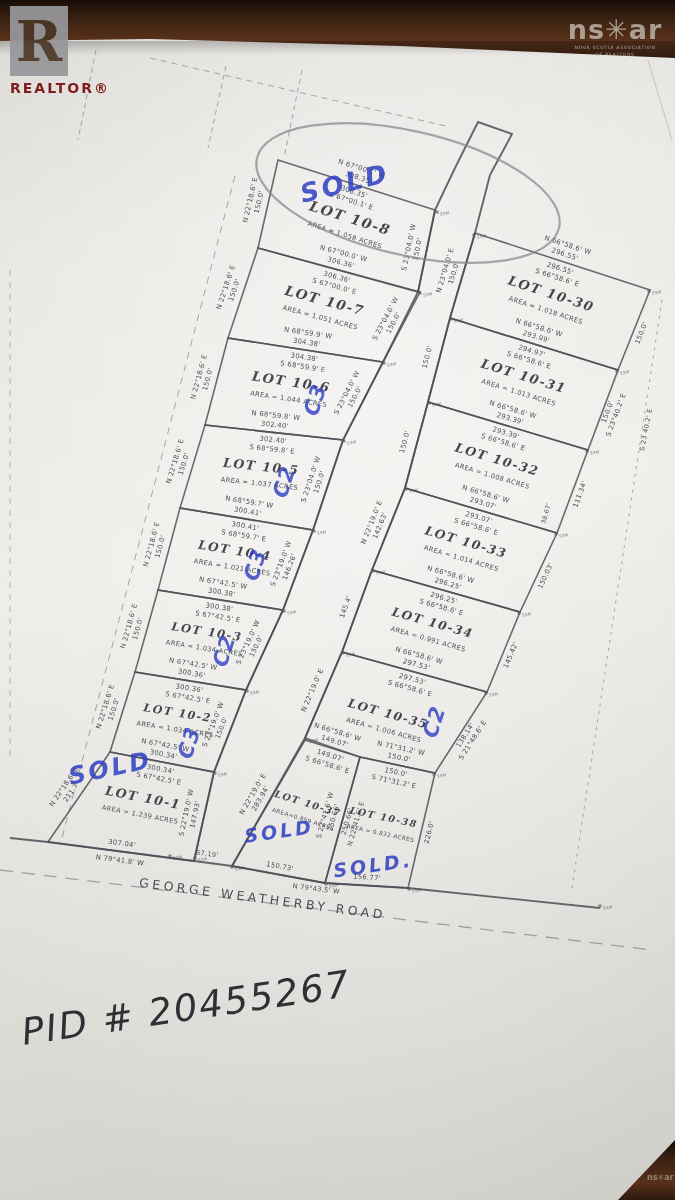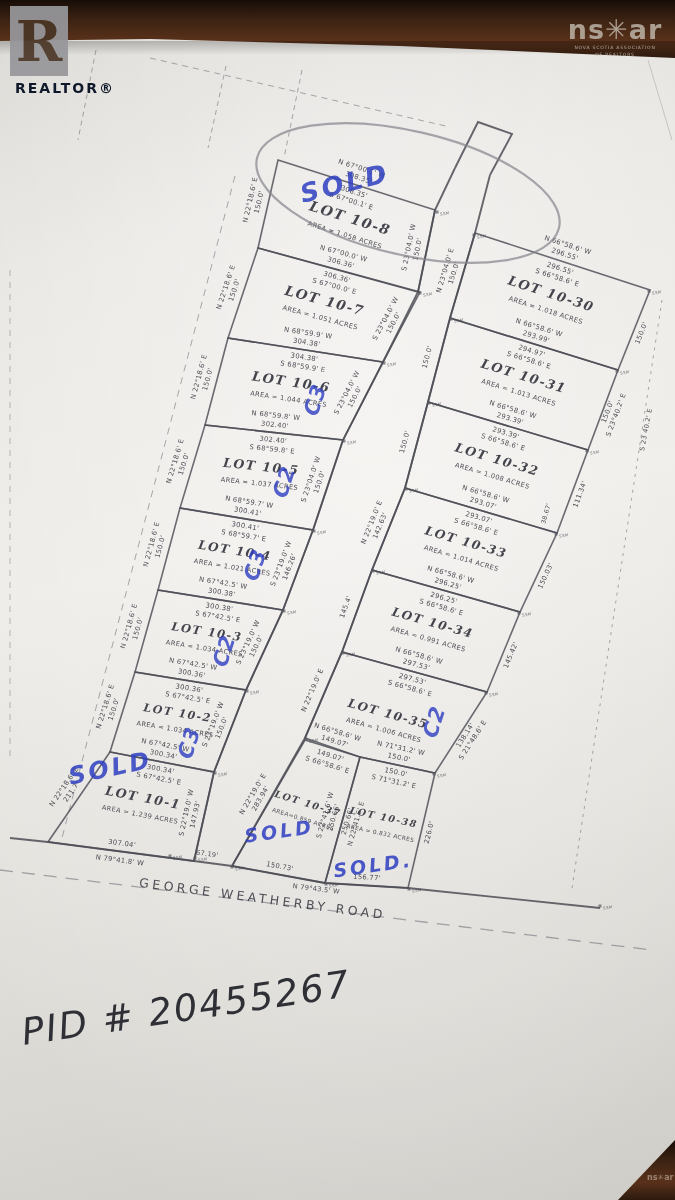--- a/index.html
+++ b/index.html
@@ -7,21 +7,21 @@
     width:675px;height:1200px;position:relative;overflow:hidden;
     font-family:"DejaVu Sans",sans-serif;
     background:linear-gradient(168deg,#d8d6d1 0%,#e7e5e1 20%,#edebe7 45%,#e2e0db 68%,#d8d6d1 85%,#cfcdc8 100%);
   }
   #photo{position:absolute;inset:0;}
   svg{position:absolute;left:0;top:0;}
   .overlay{position:absolute;}
   #realtor-logo{left:10px;top:6px;width:110px;text-align:left;}
   #realtor-block{width:58px;height:70px;background:#97979b;opacity:.93;display:flex;align-items:center;justify-content:center;}
   #realtor-block span{font-family:"DejaVu Serif",serif;font-weight:bold;font-size:56px;line-height:1;color:#4b3727;}
-  #realtor-word{margin-top:4px;font-size:14px;font-weight:bold;letter-spacing:2px;color:#0f172a;text-align:center;}
+  #realtor-word{margin-top:4px;font-size:14px;font-weight:bold;letter-spacing:2px;color:#7f1d1d;}
   #nsar-logo{left:556px;top:14px;width:118px;text-align:center;color:#c3bcb0;}
   #nsar-main{font-size:27px;font-weight:bold;letter-spacing:1px;opacity:.8;}
   #nsar-sub{font-size:4.5px;letter-spacing:.8px;line-height:1.5;opacity:.85;color:#c8c1b4;}
   #pid-note{left:20px;top:986px;width:340px;transform:rotate(-8.5deg);
     font-size:37px;font-style:italic;letter-spacing:2px;color:#2f2f36;white-space:nowrap;}
 </style>
 </head>
 <body>
 
 <div id="photo">

